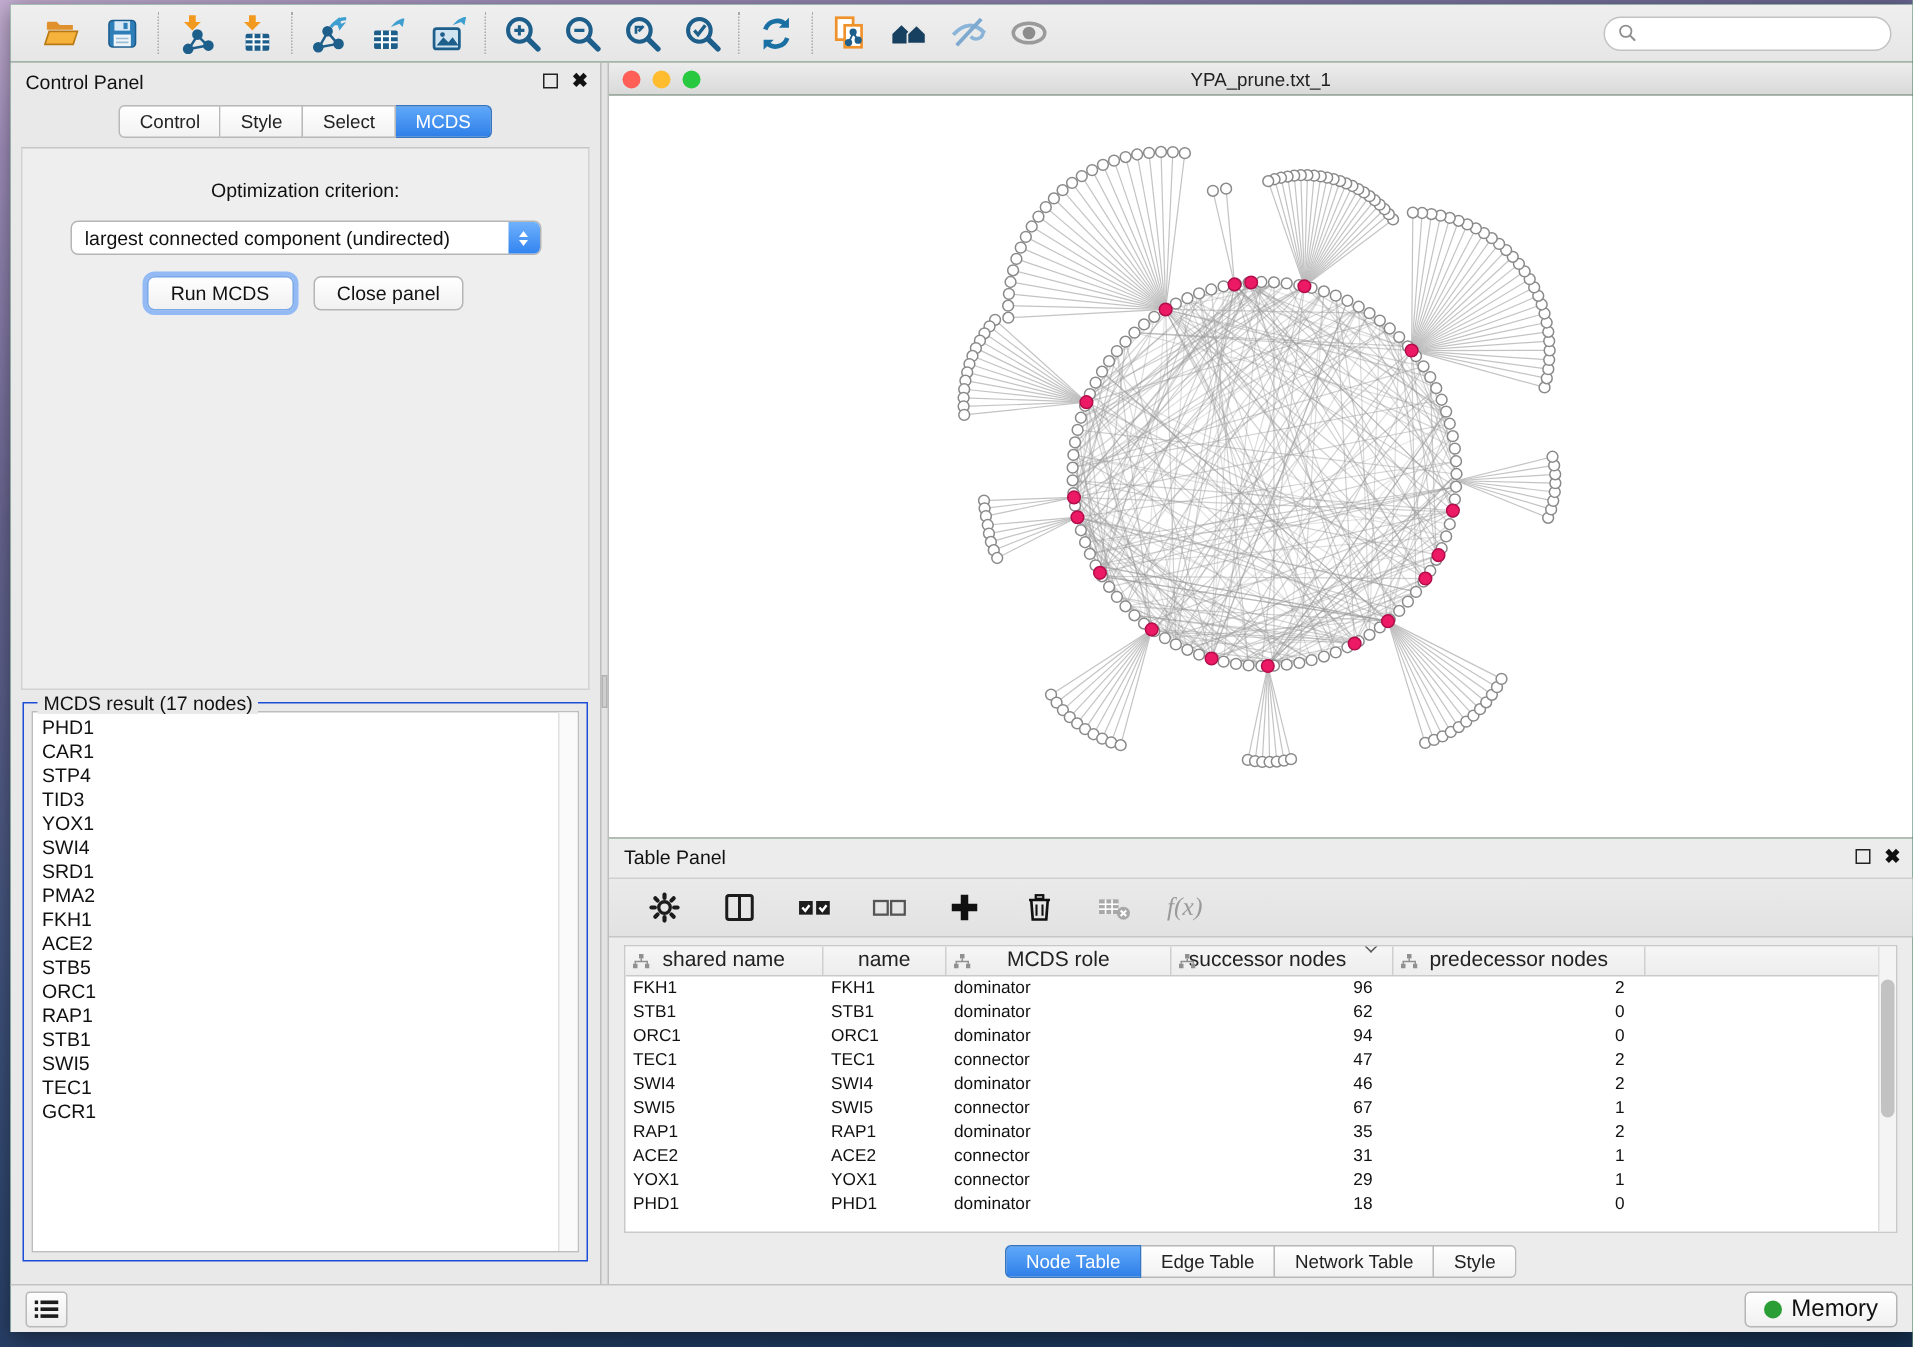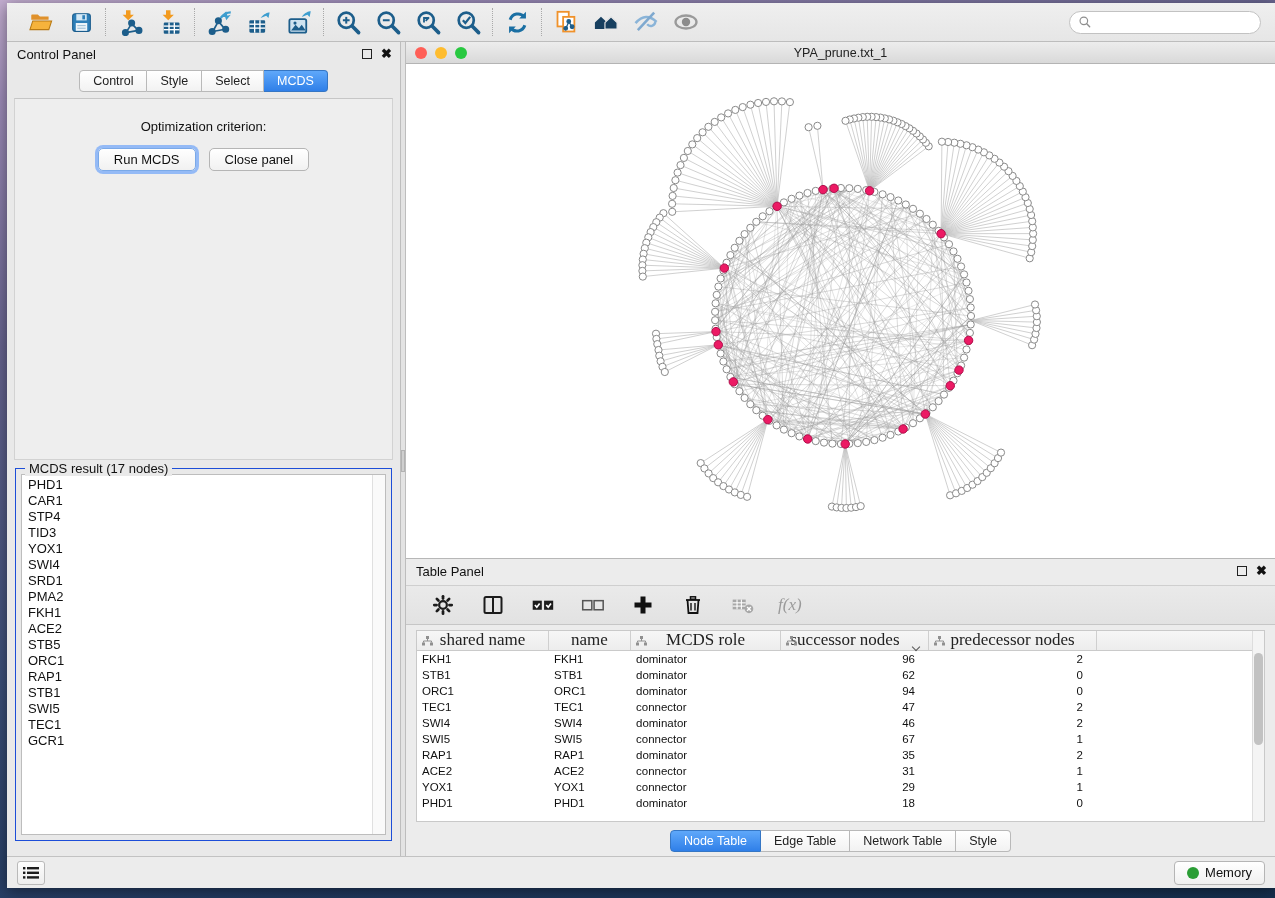--- a/index.html
+++ b/index.html
@@ -69,39 +69,39 @@
   .net-title { position:absolute; left:0; right:0; text-align:center; font-size:12.5px; color:#222; }
   .net-canvas { flex:1; background:#fff; overflow:hidden; }
 
   
   .table-panel { flex:1; background:#ececec; display:flex; flex-direction:column; min-height:0; }
   .tp-toolbar { height:40px; margin-top:2px; background:linear-gradient(#eaeaea,#e2e2e2);
     border-top:1px solid #cfcfcf; border-bottom:1px solid #c6c6c6; display:flex; align-items:center; gap:20px; padding-left:22px; }
   .fx-label { font-family:"Liberation Serif", serif; font-style:italic; font-size:17px; color:#9a9a9a; }
   .tp-tablewrap { flex:1; margin:5px 10px 4px; background:#fff; border:1px solid #c9c9c9; position:relative; overflow:hidden; }
   .thead { display:flex; height:20px; background:linear-gradient(#f6f6f6,#ededed); border-bottom:1px solid #cacaca; }
-  .th { display:flex; align-items:flex-end; justify-content:center; gap:5px; font-size:17px; color:#222;
-    border-right:1px solid #cfcfcf; position:relative;font-family:Liberation Serif, serif; }
+  .th { display:flex; align-items:flex-start; justify-content:center; gap:5px; font-size:14px; color:#222;
+    border-right:1px solid #cfcfcf; position:relative; }
   .th .tree-ic { position:absolute; left:5px; top:5px; }
   .sort-chev { width:6px; height:6px; border-right:1.4px solid #555; border-bottom:1.4px solid #555;
     transform:rotate(45deg); margin-left:8px; margin-top:-3px; }
   .trow { display:flex; height:16px; font-size:11.5px; color:#111; align-items:center; }
   .td { overflow:hidden; white-space:nowrap; }
   .td.left { padding-left:5px; text-align:left; }
   .td.num { text-align:right; padding-right:14px; }
   .tp-scroll { position:absolute; right:0; top:0; bottom:0; width:12px; background:#f4f4f4; border-left:1px solid #ddd; }
   .tp-thumb { position:absolute; right:1px; top:22px; width:9px; height:92px; background:#c2c2c2; border-radius:5px; }
   .tp-tabs { height:30px; display:flex; justify-content:center; align-items:center; }
 
   
   .status-bar { height:32px; background:#ececec; border-top:1px solid #c2c2c2; display:flex; align-items:center; padding:0 10px; }
   .list-btn { width:28px; height:24px; background:linear-gradient(#fdfdfd,#ededed); border:1px solid #b9b9b9; border-radius:3px;
     display:flex; align-items:center; justify-content:center; }
   .memory-btn { margin-left:auto; height:24px; background:linear-gradient(#ffffff,#f0f0f0); border:1px solid #b5b5b5;
-    border-radius:4px; display:flex; align-items:center; gap:6px; padding:0 12px; font-size:13px; color:#111; }
+    border-radius:4px; display:flex; align-items:center; gap:6px; padding:0 12px; font-size:16px; color:#111; }
   .mem-dot { width:12px; height:12px; border-radius:50%; }
 </style>
 </head>
 <body>
 
 <div class="app-window">
 
   <div class="toolbar">
     <div class="tb-group">
       <span class="tbico">
@@ -287,20 +287,27 @@
         </span>
       </div>
       <div class="cp-tabs" id="cp-tabs">
           <span class="seg-tab">Control</span>
           <span class="seg-tab">Style</span>
           <span class="seg-tab">Select</span>
           <span class="seg-tab selected">MCDS</span>
         </div>
       <div class="cp-well">
         <div class="opt-label">Optimization criterion:</div>
+        <div class="dropdown">
+          <span class="dd-text">largest connected component (undirected)</span>
+          <span class="dd-stepper">
+              <span class="dd-up"></span>
+              <span class="dd-dn"></span>
+            </span>
+        </div>
         <div class="cp-btn-row">
           <button class="mac-btn focus-ring">Run MCDS</button>
           <button class="mac-btn">Close panel</button>
         </div>
       </div>
       <div class="result-box">
         <span class="result-legend">MCDS result (17 nodes)</span>
         <div class="result-list">
           <div class="result-items" id="result-items">
               <div>PHD1</div>

